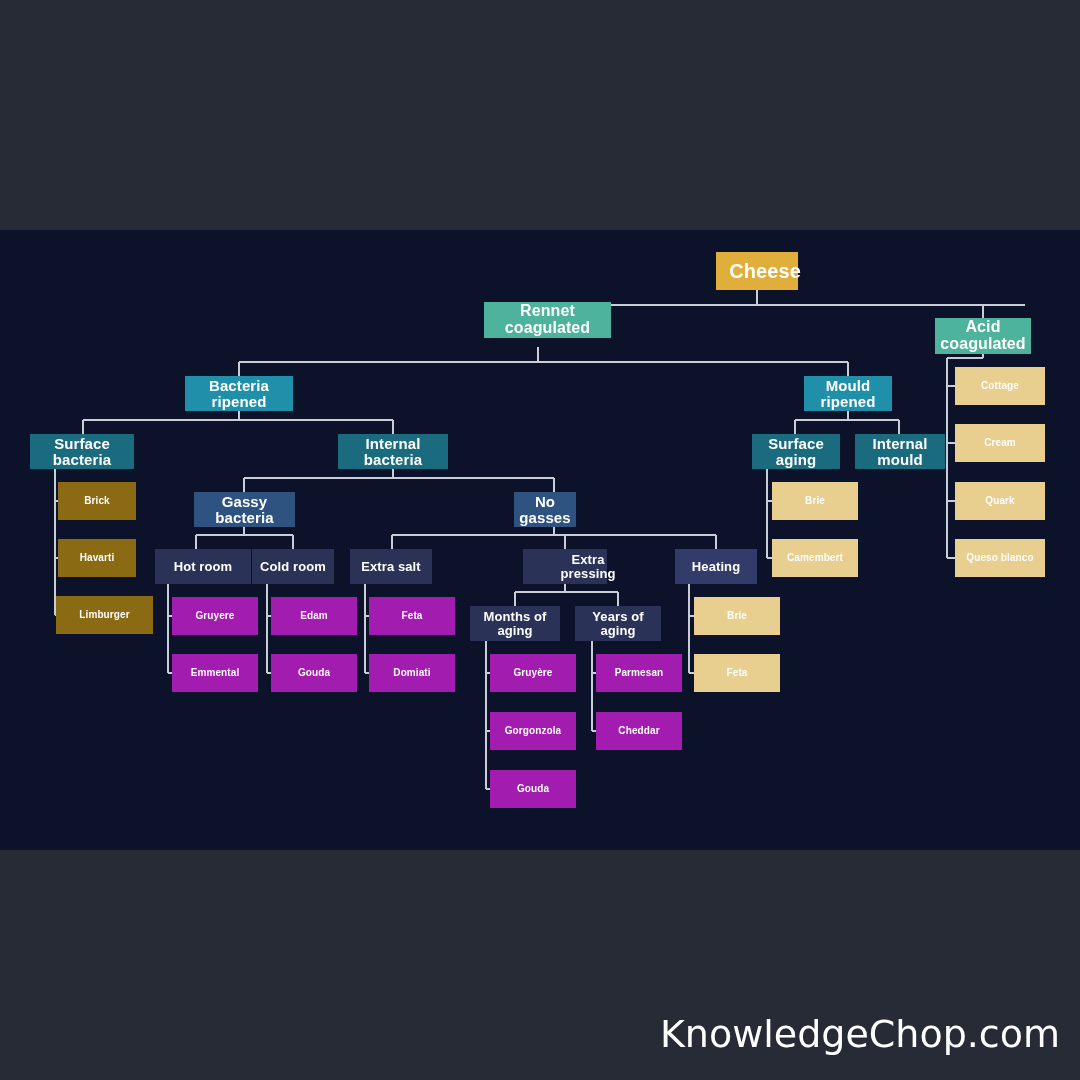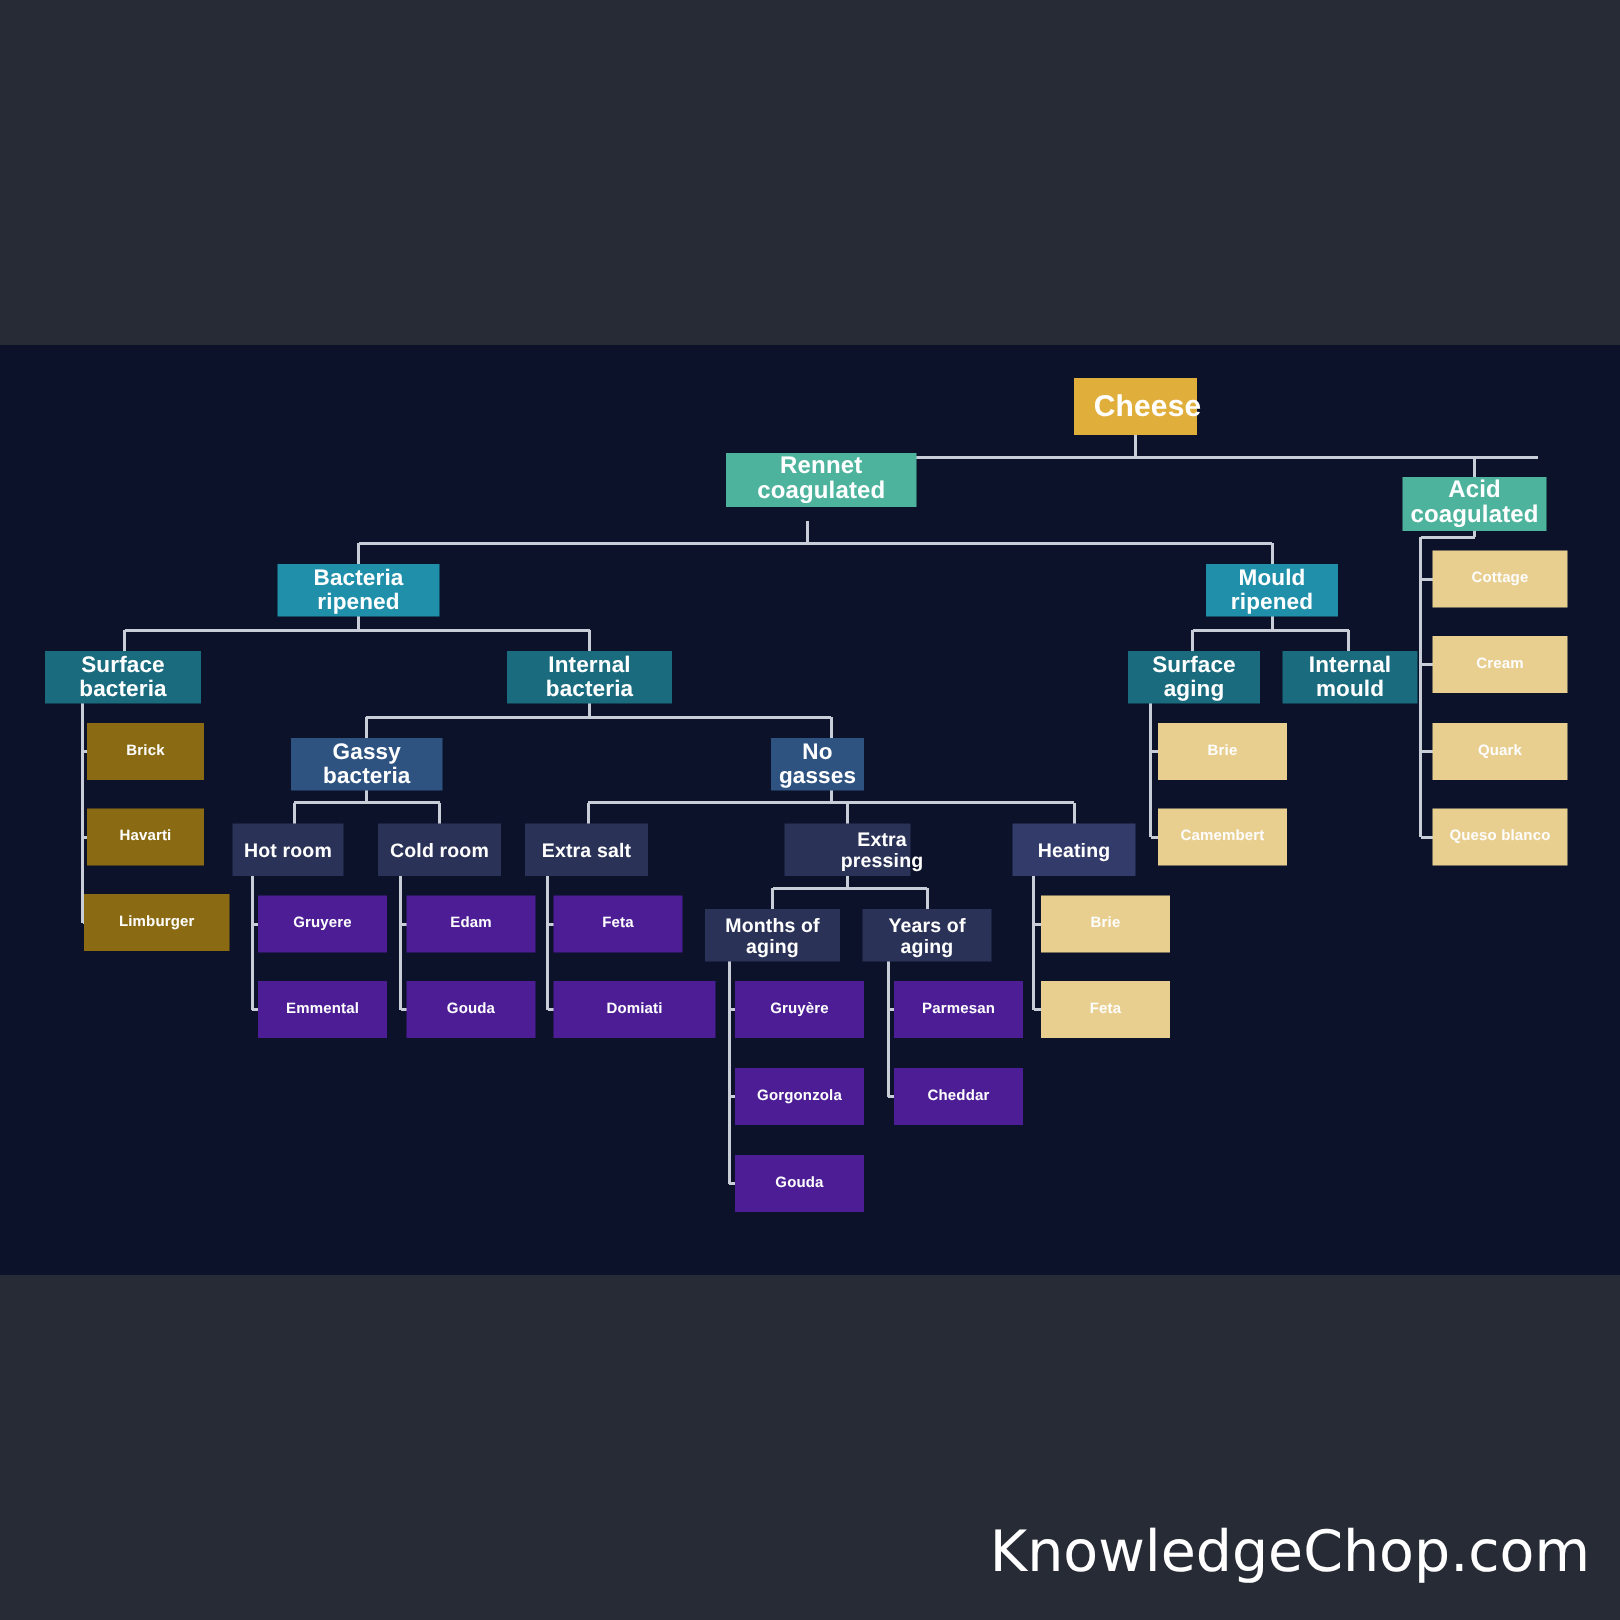--- a/index.html
+++ b/index.html
@@ -41,21 +41,21 @@
 
   
   .c-root    {background:#e0ae3a;}
   .c-teal1   {background:#4db39d;}
   .c-teal2   {background:#1f8faa;}
   .c-teal3   {background:#1a6b7d;}
   .c-blue1   {background:#2f5380;}
   .c-blue2   {background:#2b3257;}
   .c-blue3   {background:#333b6b;}
   .c-leafL   {background:#e8ce8f;}
-  .c-leafM   {background:#4c1d95;}
+  .c-leafM   {background:#a21caf;}
   .c-leafD   {background:#8a6a12;}
 
   
   .watermark{
     position:absolute;left:0;top:1012px;width:1060px;
     text-align:right;
     color:#ffffff;
     font-size:38px;
     font-family:"DejaVu Sans", sans-serif;
     font-weight:400;
@@ -191,21 +191,21 @@
       <span>Internal mould</span>
     </div>
 
     <div class="node t-l3 c-blue1" style="left:194px;top:262px;width:101px;height:35px;">
       <span>Gassy bacteria</span>
     </div>
     <div class="node t-l3 c-blue1" style="left:514px;top:262px;width:62px;height:35px;">
       <span>No gasses</span>
     </div>
 
-    <div class="node t-l4 c-blue2" style="left:155px;top:319px;width:74px;height:35px;justify-content:center;">
+    <div class="node t-l4 c-blue2" style="left:155px;top:319px;width:96px;height:35px;justify-content:center;">
       <span>Hot room</span>
     </div>
     <div class="node t-l4 c-blue2" style="left:252px;top:319px;width:82px;height:35px;">
       <span>Cold room</span>
     </div>
     <div class="node t-l4 c-blue2" style="left:350px;top:319px;width:82px;height:35px;">
       <span>Extra salt</span>
     </div>
     <div class="node t-l4 c-blue2" style="left:523px;top:319px;width:84px;height:35px;padding-left:46px;">
       <span>Extra pressing</span>
@@ -240,21 +240,21 @@
     <div class="node t-leaf c-leafM" style="left:271px;top:367px;width:86px;height:38px;">
       <span>Edam</span>
     </div>
     <div class="node t-leaf c-leafM" style="left:271px;top:424px;width:86px;height:38px;">
       <span>Gouda</span>
     </div>
 
     <div class="node t-leaf c-leafM" style="left:369px;top:367px;width:86px;height:38px;">
       <span>Feta</span>
     </div>
-    <div class="node t-leaf c-leafM" style="left:369px;top:424px;width:108px;height:38px;">
+    <div class="node t-leaf c-leafM" style="left:369px;top:424px;width:86px;height:38px;">
       <span>Domiati</span>
     </div>
 
     <div class="node t-leaf c-leafM" style="left:490px;top:424px;width:86px;height:38px;">
       <span>Gruyère</span>
     </div>
     <div class="node t-leaf c-leafM" style="left:490px;top:482px;width:86px;height:38px;">
       <span>Gorgonzola</span>
     </div>
     <div class="node t-leaf c-leafM" style="left:490px;top:540px;width:86px;height:38px;">

